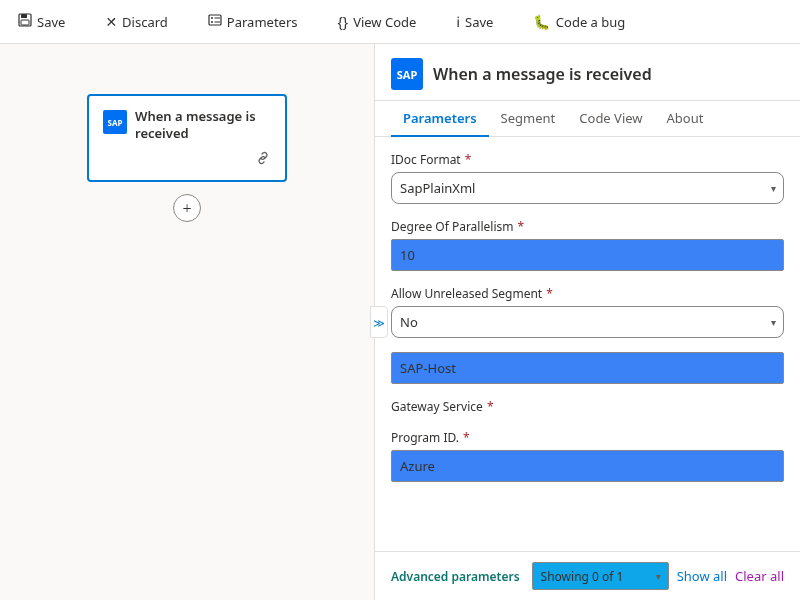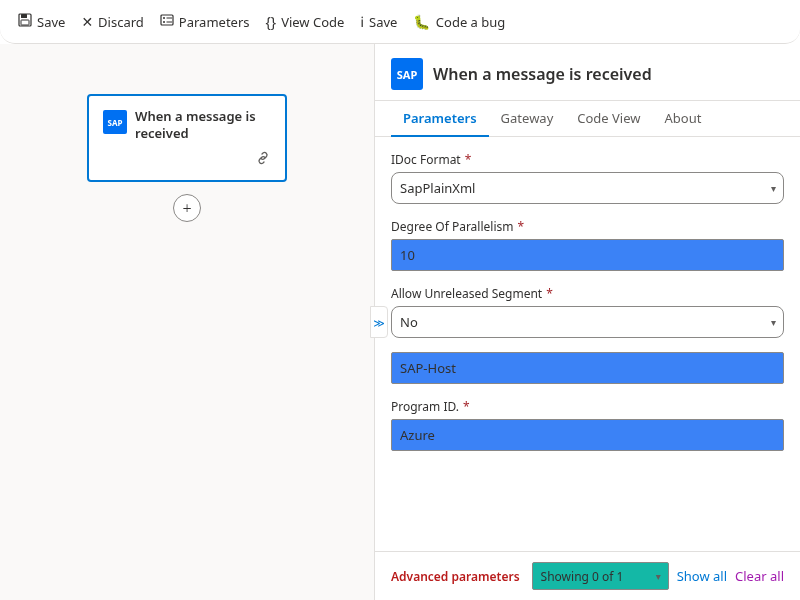--- a/index.html
+++ b/index.html
@@ -12,23 +12,22 @@
       height: 600px;
       overflow: hidden;
     }
 
     
     .toolbar {
       display: flex;
       align-items: center;
       padding: 6px 12px;
       border-bottom: 1px solid #e1dfdd;
-      gap: 4px;
+      gap: 28px;
       height: 44px;
-      border-radius: 15px;
     }
     .toolbar-item {
       display: flex;
       align-items: center;
       gap: 5px;
       cursor: pointer;
       font-size: 13px;
       color: #323130;
       padding: 4px 6px;
       border-radius: 2px;
@@ -272,38 +271,38 @@
     .advanced-params {
       border-top: 1px solid #e1dfdd;
       padding: 10px 16px;
       display: flex;
       align-items: center;
       gap: 8px;
       background: #fff;
     }
     .advanced-label {
       font-size: 12px;
-      color: #b91c1c;
+      color: #0f766e;
       font-weight: 600;
       margin-right: 4px;
     }
     .advanced-select-wrapper {
       position: relative;
       flex: 1;
     }
     .advanced-select {
       width: 100%;
       height: 28px;
       border: 1px solid #8a8886;
       border-radius: 2px;
       padding: 0 28px 0 8px;
       font-size: 12px;
       font-family: inherit;
       color: #323130;
-      background: #14b8a6;
+      background: #0ea5e9;
       appearance: none;
       -webkit-appearance: none;
       outline: none;
       cursor: pointer;
     }
 
     .show-all-link {
       font-size: 13px;
       color: #0078d4;
       cursor: pointer;
@@ -398,21 +397,21 @@
 
     <div class="panel-header">
       <div class="sap-logo-large">
         <span>SAP</span>
       </div>
       <span class="panel-title">When a message is received</span>
     </div>
 
     <div class="tabs">
       <div class="tab active">Parameters</div>
-      <div class="tab">Gateway</div>
+      <div class="tab">Segment</div>
       <div class="tab">Code View</div>
       <div class="tab">About</div>
     </div>
 
     <div class="panel-body">
 
       <div class="form-group">
         <label class="form-label">
           IDoc Format <span class="required-star">*</span>
         </label>
@@ -443,20 +442,23 @@
           </select>
           <span class="select-chevron">▾</span>
         </div>
       </div>
 
       <div class="form-group">
         <input type="text" class="form-input" value="SAP-Host" style="">
       </div>
 
       <div class="form-group">
+        <label class="form-label">
+          Gateway Service <span class="required-star">*</span>
+        </label>
       </div>
 
       <div class="form-group">
         <label class="form-label">
           Program ID. <span class="required-star">*</span>
         </label>
         <input type="text" class="form-input" value="Azure" style="">
       </div>
 
     </div>

